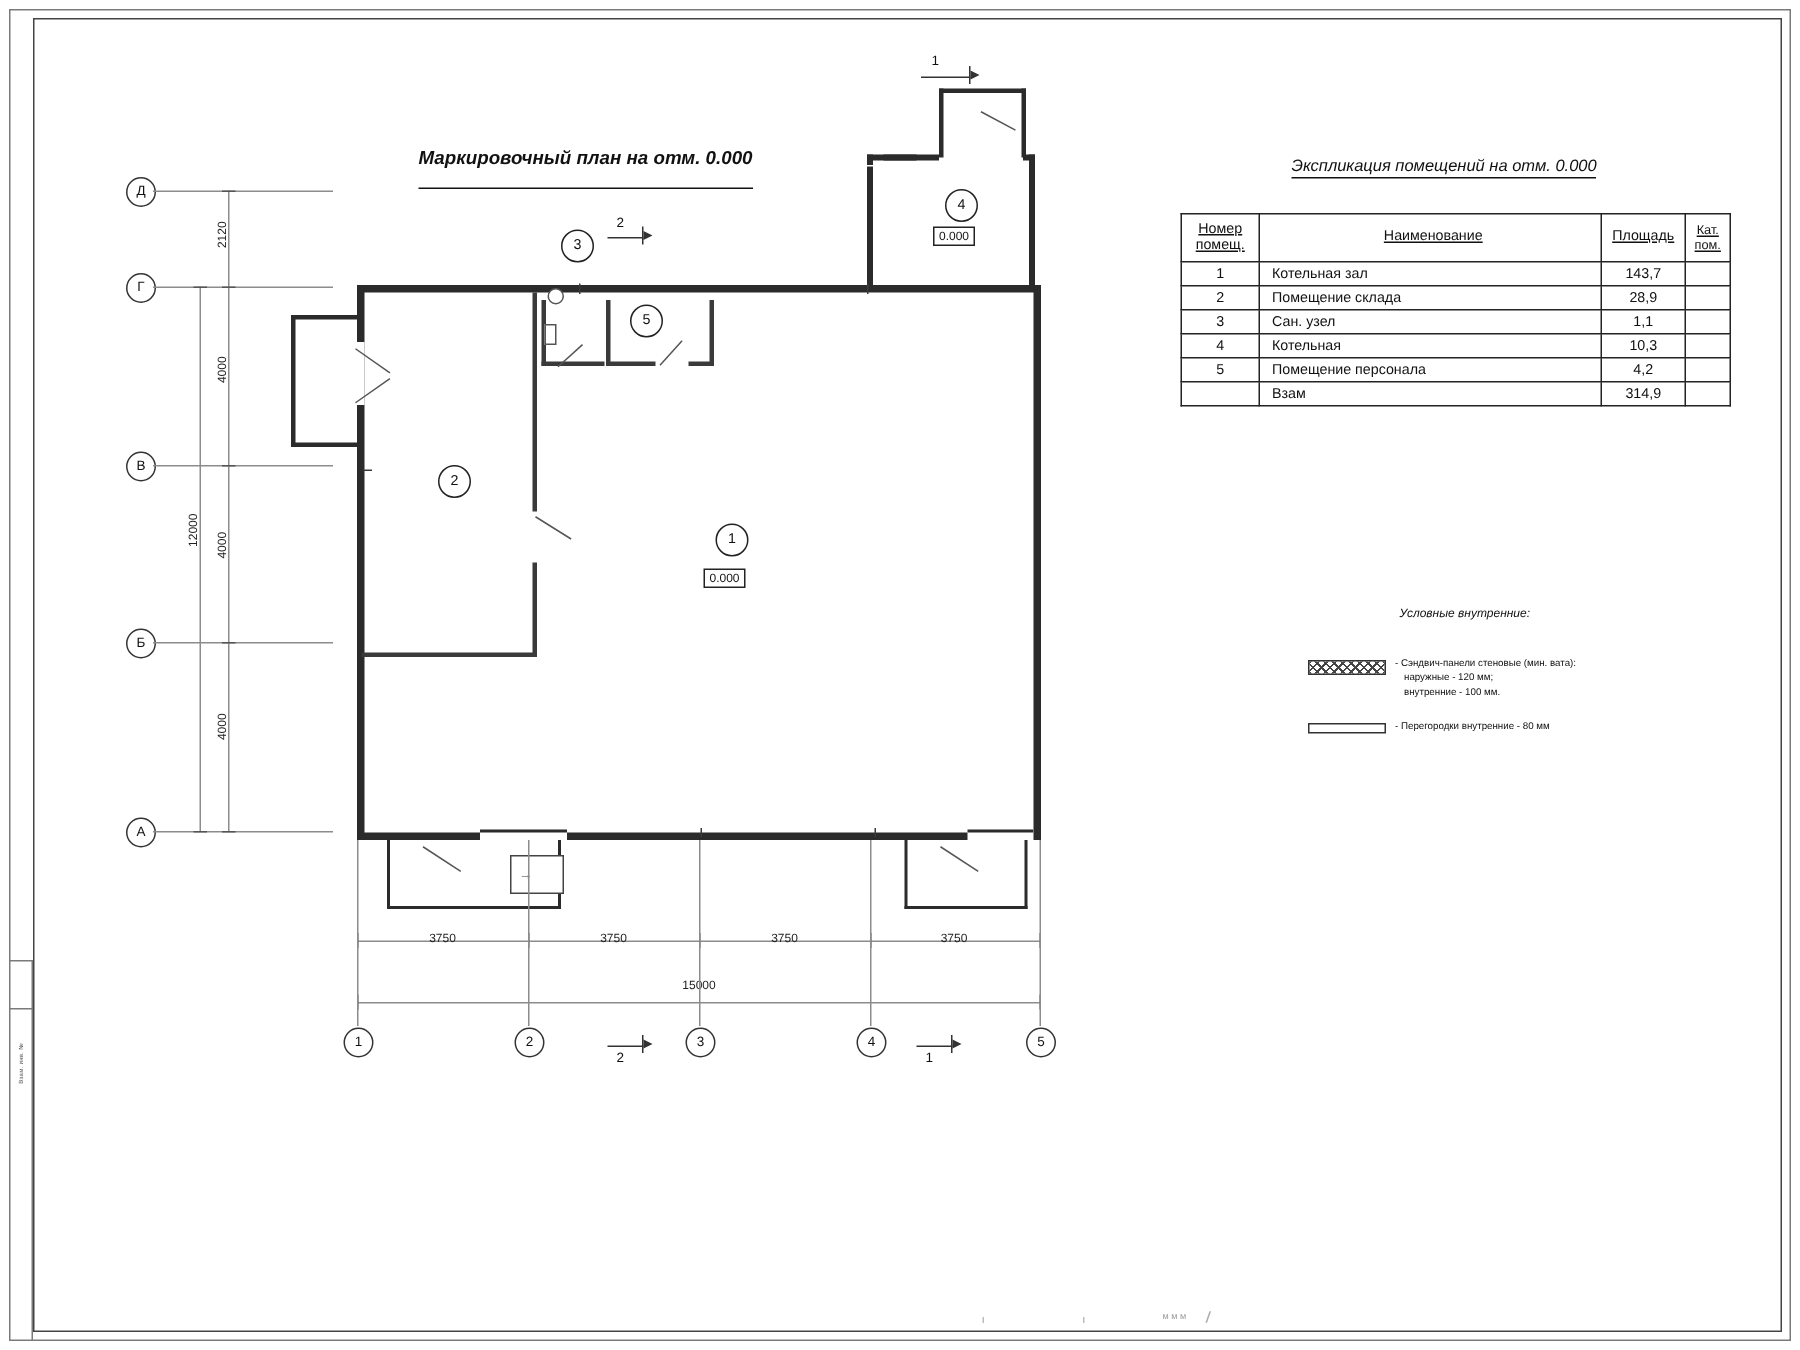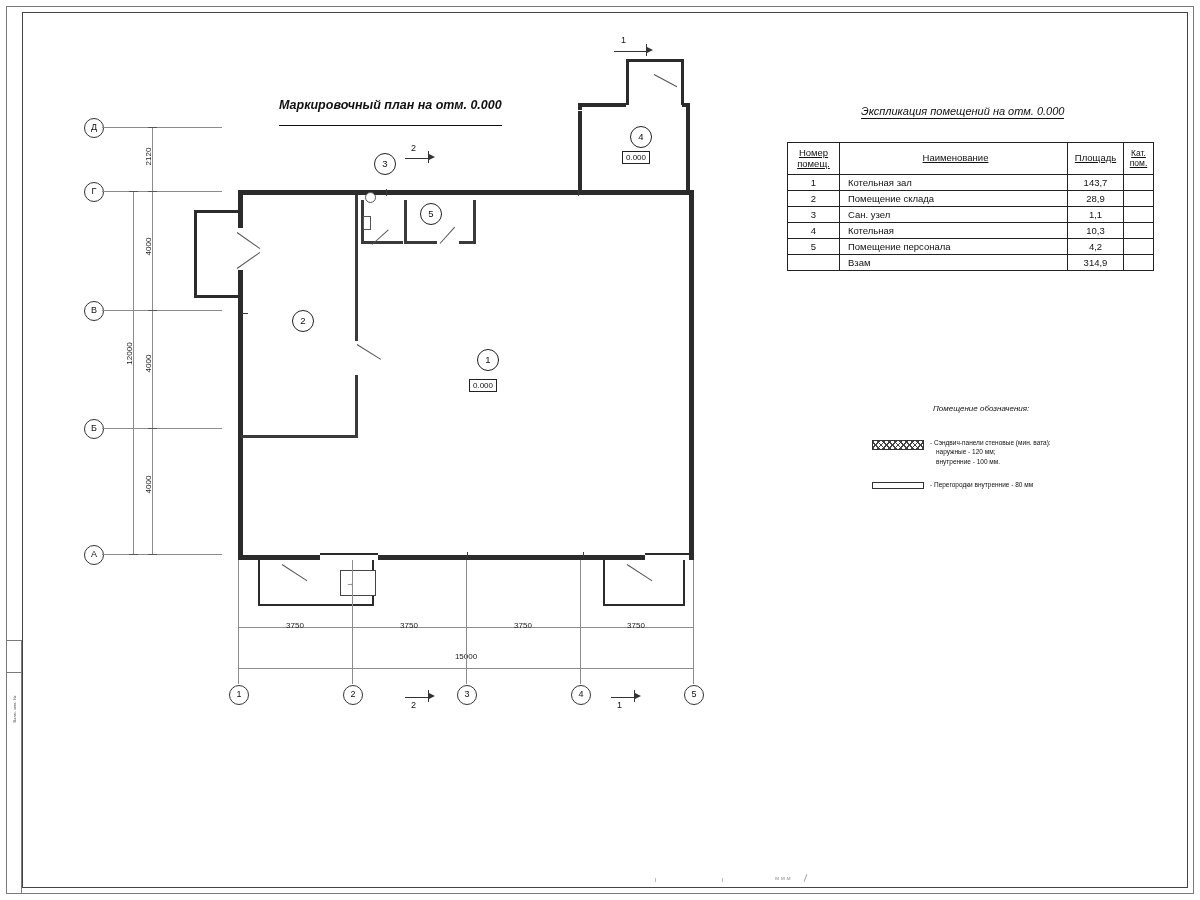--- a/index.html
+++ b/index.html
@@ -282,21 +282,21 @@
       </tr>
       <tr>
         <td class="col-num"></td>
         <td class="col-name">Взам</td>
         <td class="col-area">314,9</td>
         <td class="col-cat"></td>
       </tr>
     </tbody>
   </table>
 
-  <div class="abs legend-title">Помещение обозначения:</div>
+  <div class="abs legend-title">Условные внутренние:</div>
   <div class="abs legend-swatch-a"></div>
   <div class="abs legend-text-a">
     <div>- Сэндвич-панели стеновые (мин. вата):</div>
     <div style="padding-left:6px">наружные - 120 мм;</div>
     <div style="padding-left:6px">внутренние - 100 мм.</div>
   </div>
   <div class="abs legend-swatch-b"></div>
   <div class="abs legend-text-b">- Перегородки внутренние - 80 мм</div>
 
   <div class="abs bubble" style="left:84px; top:118px;">Д</div>

